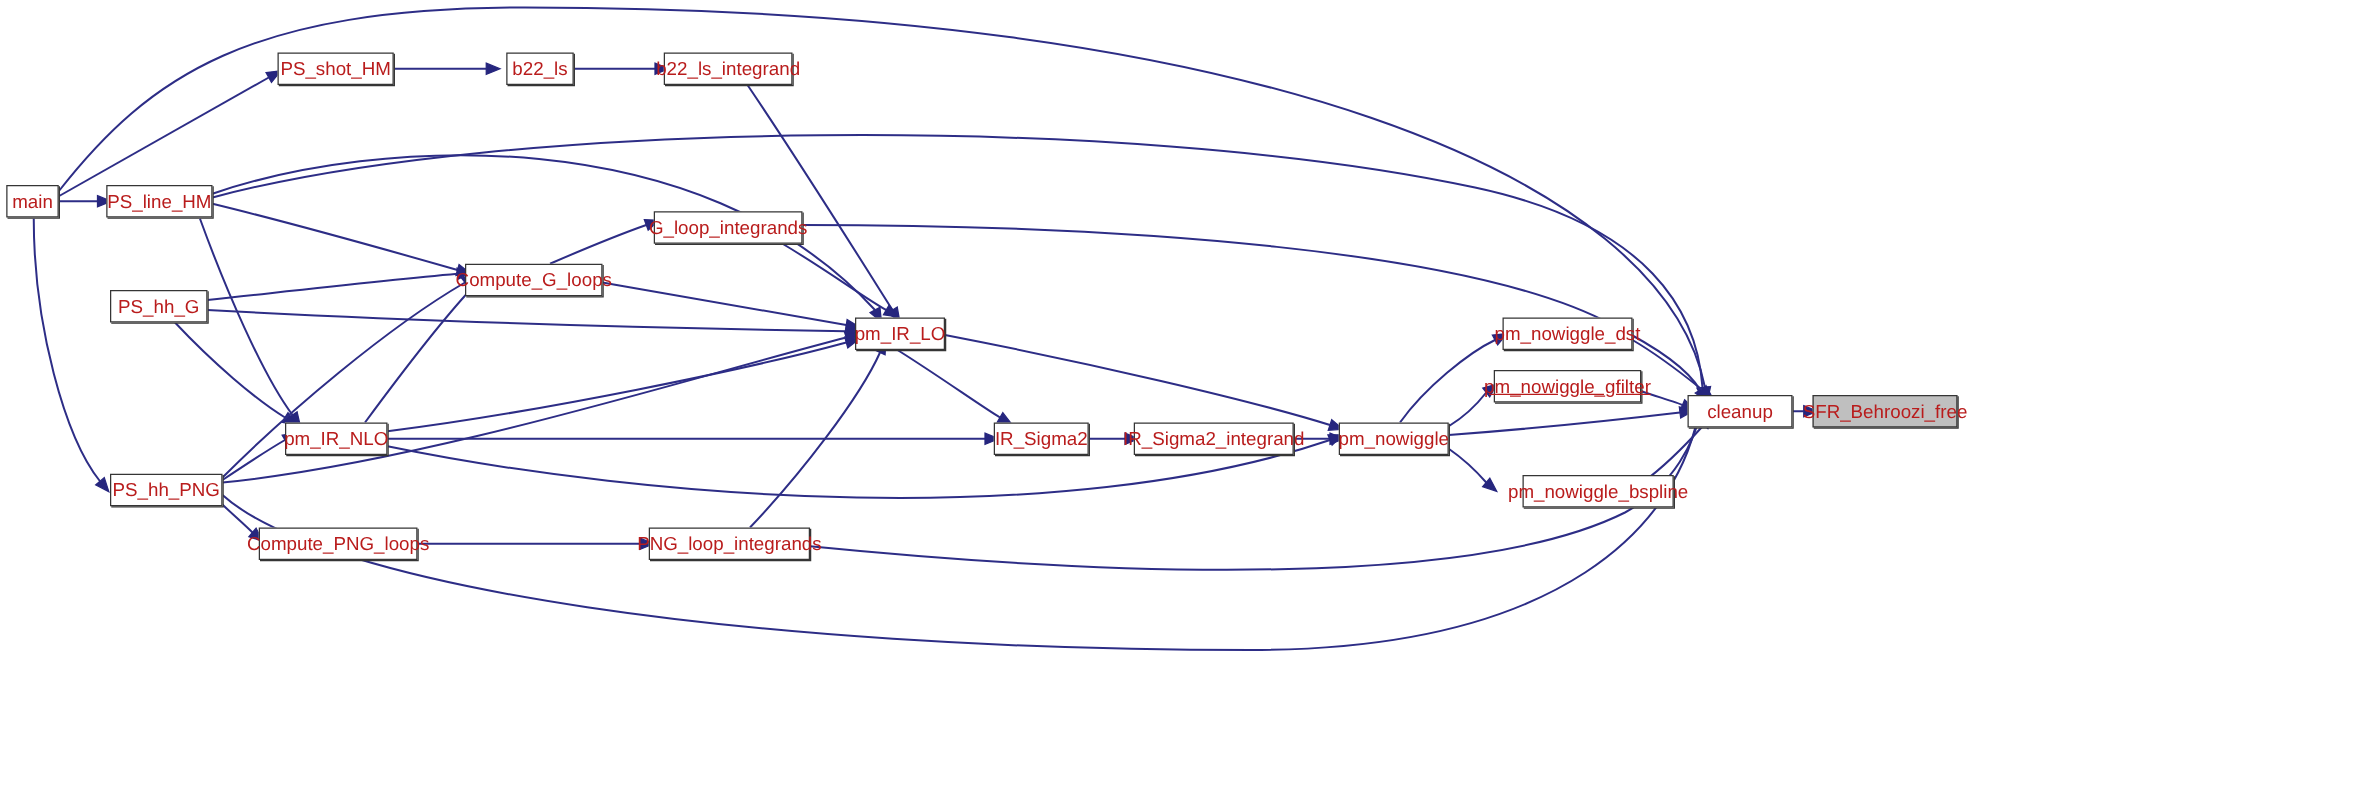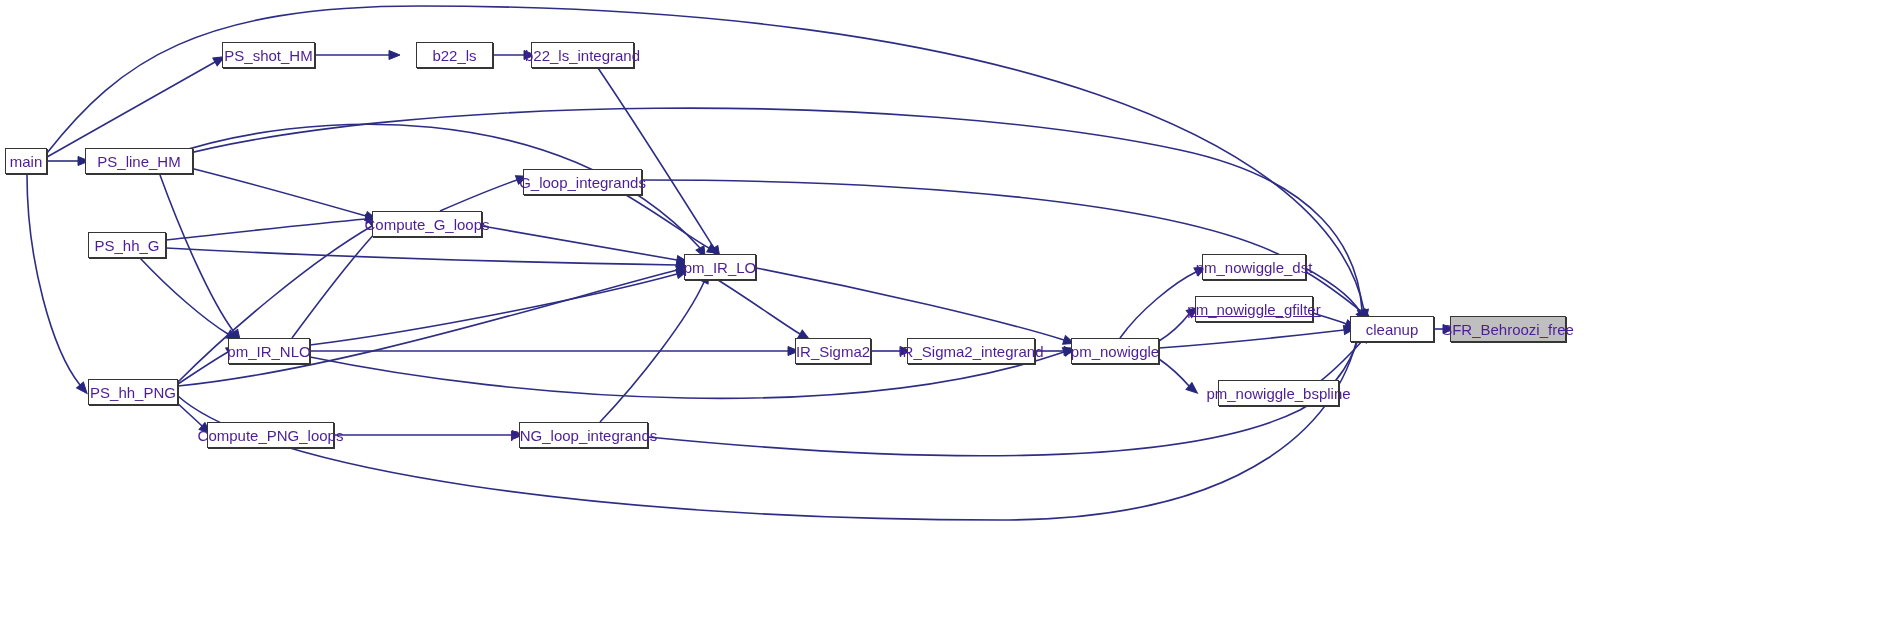--- a/index.html
+++ b/index.html
@@ -1,21 +1,21 @@
 <!DOCTYPE html>
 <html><head>
 <meta charset="utf-8">
 <style>
   html,body{margin:0;padding:0;background:#ffffff;}
   #canvas{position:relative;width:1883px;height:635px;background:#ffffff;
           font-family:"Liberation Sans","DejaVu Sans",sans-serif;overflow:hidden;}
   svg.edges{position:absolute;left:0;top:0;width:1883px;height:635px;}
   .node{position:absolute;box-sizing:border-box;border:1px solid #353535;
         background:#ffffff;display:flex;align-items:center;justify-content:center;
-        font-size:15px;color:#4c1d95;white-space:nowrap;height:26px;
+        font-size:15px;color:#b91c1c;white-space:nowrap;height:26px;
         box-shadow:1px 1px 0 0 #353535;}
   .node.highlight{background:#bfbfbf;}
   path.edge{fill:none;stroke:#2d2d86;stroke-width:1.6;}
   polygon.arrow{fill:#26267e;stroke:#26267e;stroke-width:1;}
 </style>
 </head>
 <body>
 
 <div id="canvas">
   <svg class="edges" id="edge-layer" viewBox="0 0 1883 635">
@@ -185,27 +185,27 @@
       </g>
       <g>
         <path class="edge" d="M1414,329 L1443,329" stroke="#2d2d86"></path>
         <polygon class="arrow" points="0,-4.5 11,0 0,4.5" fill="#26267e" transform="translate(1443,329) rotate(0)"></polygon>
       </g>
     </svg>
   <div id="node-layer">
       <div class="node" style="left: 5px; top: 148px; width: 42px;">
         <span>main</span>
       </div>
-      <div class="node" style="left: 85px; top: 148px; width: 108px;">
+      <div class="node" style="left: 85px; top: 148px; width: 85px;">
         <span>PS_line_HM</span>
       </div>
       <div class="node" style="left: 222px; top: 42px; width: 93px;">
         <span>PS_shot_HM</span>
       </div>
-      <div class="node" style="left: 416px; top: 42px; width: 77px;">
+      <div class="node" style="left: 405px; top: 42px; width: 54px;">
         <span>b22_ls</span>
       </div>
       <div class="node" style="left: 531px; top: 42px; width: 103px;">
         <span>b22_ls_integrand</span>
       </div>
       <div class="node" style="left: 88px; top: 232px; width: 78px;">
         <span>PS_hh_G</span>
       </div>
       <div class="node" style="left: 372px; top: 211px; width: 110px;">
         <span>Compute_G_loops</span>

